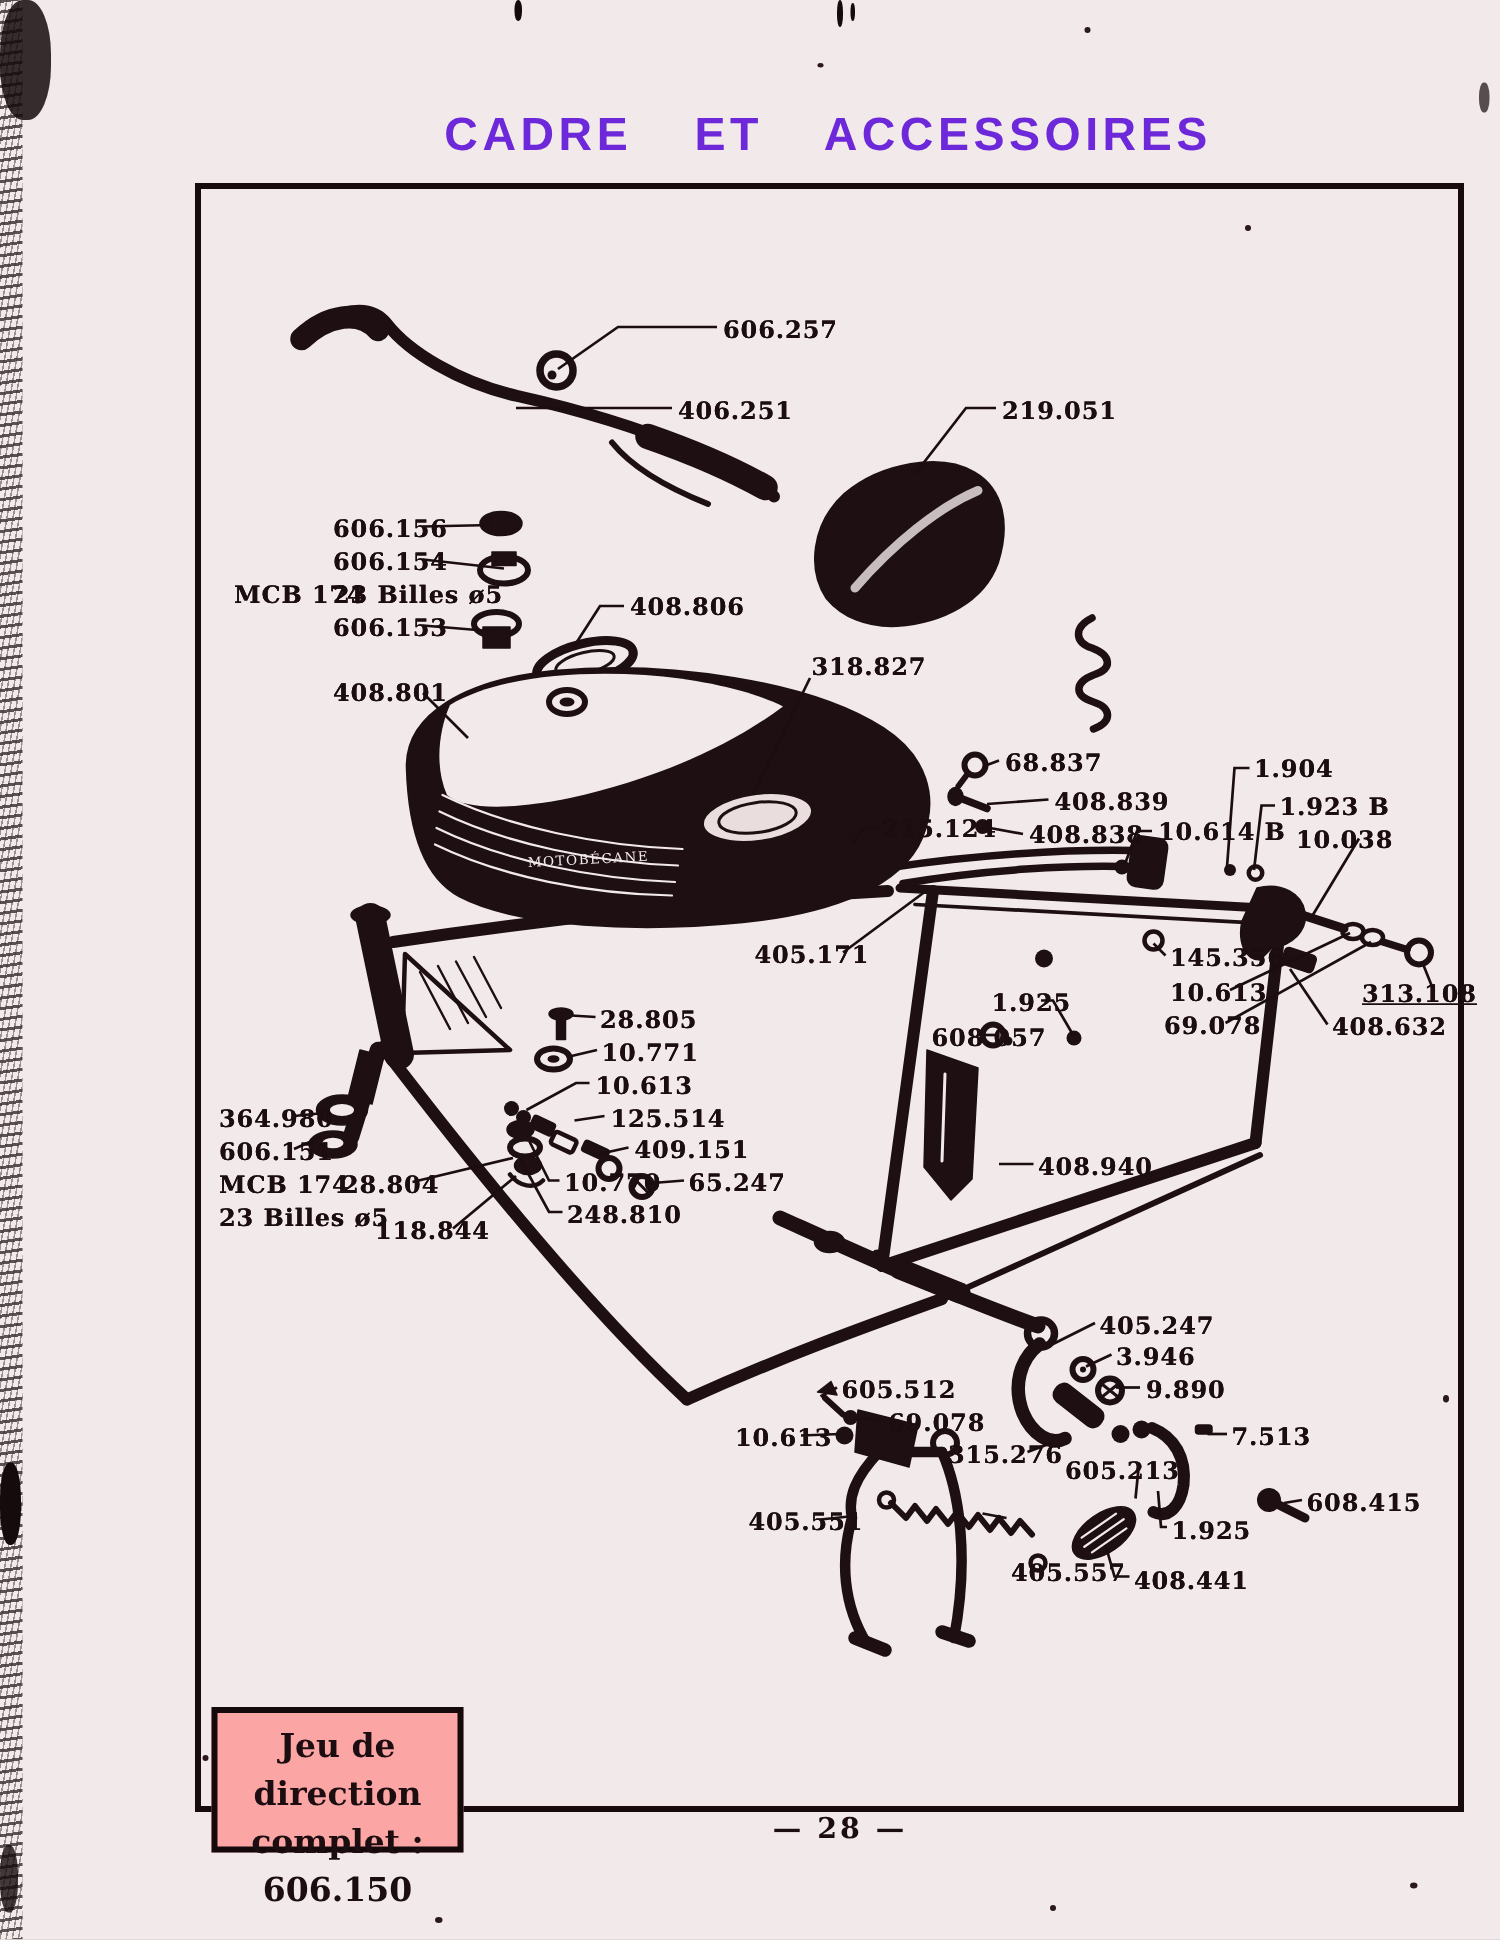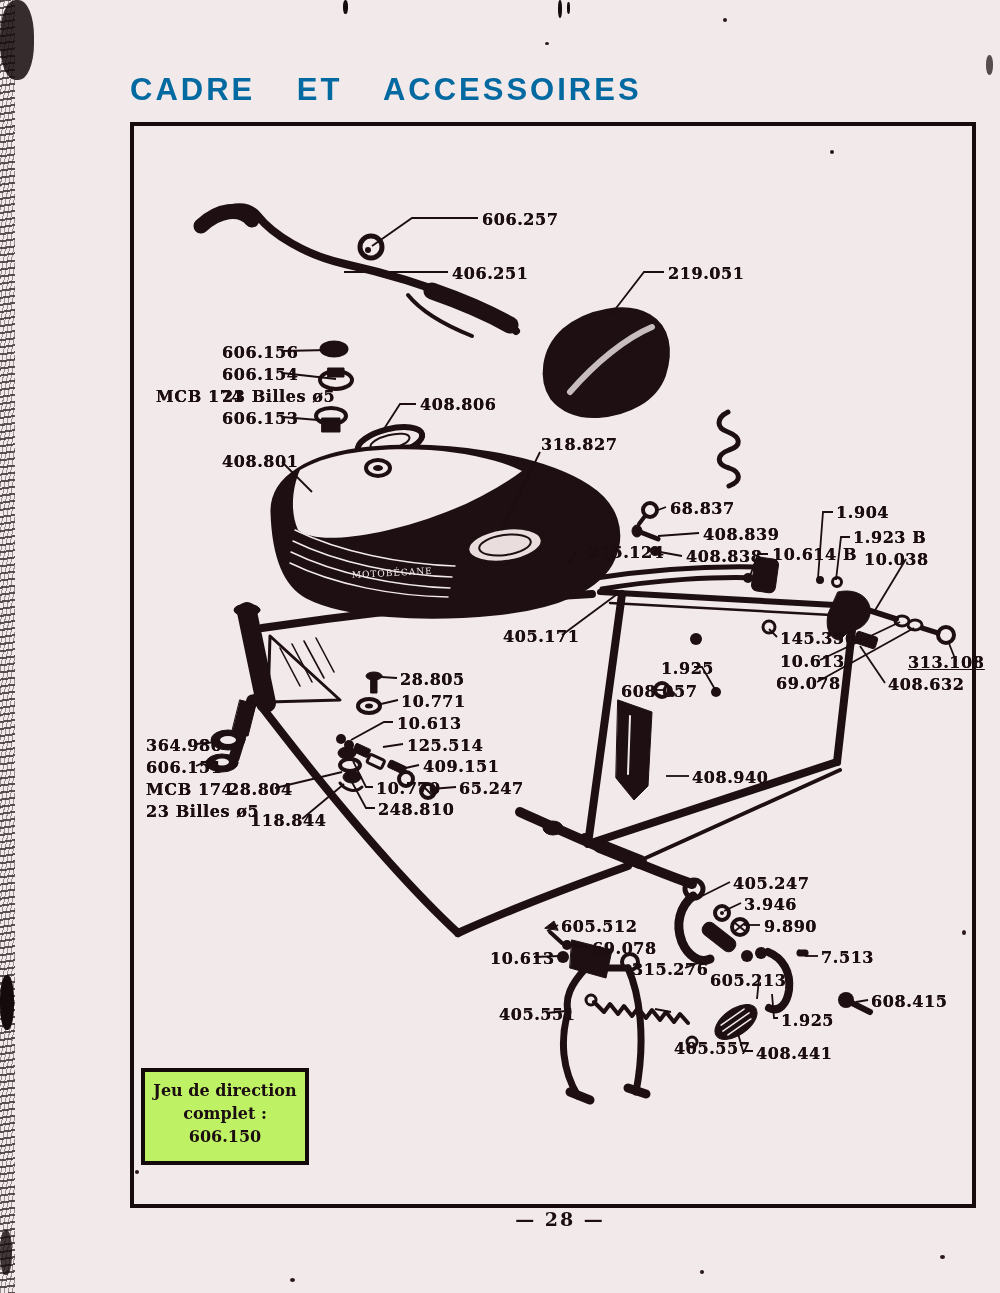--- a/index.html
+++ b/index.html
@@ -1,29 +1,29 @@
 <!DOCTYPE html>
 <html><head>
 <meta charset="utf-8">
 <style>
   html,body{margin:0;padding:0;background:#d8cccd;}
   .page{position:relative;width:1000px;height:1293px;background:#f2e9ea;overflow:hidden;
         font-family:"DejaVu Serif",serif;color:#1b0d10;}
-  .title{position:absolute;left:130px;top:72px;width:844px;
+  .title{position:absolute;left:130px;top:72px;width:844px;text-align:center;
          font-family:"Liberation Sans",sans-serif;font-weight:bold;font-size:31px;
-         letter-spacing:3px;word-spacing:30px;color:#0369a1;}
+         letter-spacing:3px;word-spacing:30px;color:#6d28d9;}
   .diagram-border{position:absolute;left:130px;top:122px;width:838px;height:1078px;
                   border:4px solid #170b0e;}
   #art,#leader-svg{position:absolute;left:0;top:0;width:1000px;height:1293px;}
   #leader-svg polyline{fill:none;stroke:#1b0d10;stroke-width:1.8px;}
   .part-label{position:absolute;font-weight:bold;font-size:16px;letter-spacing:.6px;
               white-space:nowrap;color:#1b0d10;text-shadow:0 0 .4px #1b0d10;}
-  .note-box{position:absolute;left:141px;top:1068px;width:160px;height:82px;
-            border:4px solid #140a0c;text-align:center;font-weight:bold;font-size:16px;
-            padding-top:7px;line-height:1.45;background:#bef264;}
+  .note-box{position:absolute;left:141px;top:1138px;width:160px;height:82px;
+            border:4px solid #140a0c;text-align:center;font-weight:bold;font-size:22px;
+            padding-top:7px;line-height:1.45;background:#fca5a5;}
   .page-number{position:absolute;left:460px;top:1208px;width:200px;text-align:center;
                font-weight:bold;font-size:19px;letter-spacing:2px;}
   .edge-left{position:absolute;left:0;top:0;width:15px;height:1293px;opacity:.8;
      background:
        repeating-linear-gradient(172deg, rgba(21,10,12,.85) 0 2px, transparent 2px 7px),
        repeating-linear-gradient(100deg, rgba(21,10,12,.5) 0 1px, transparent 1px 4px);}
   .blob{position:absolute;background:#150a0c;border-radius:45%;}
   .speck{position:absolute;background:#2a181b;border-radius:50%;}
 </style>
 </head>

